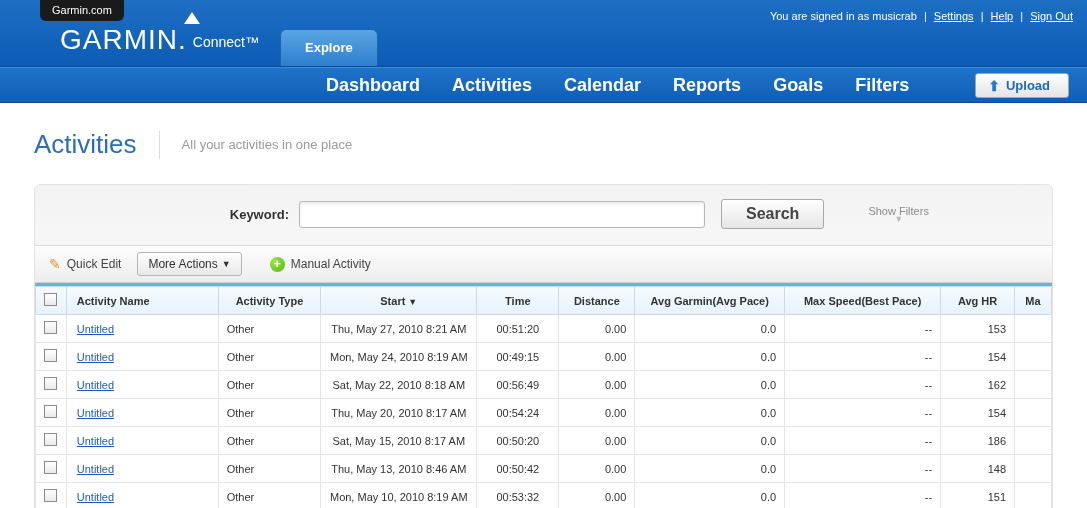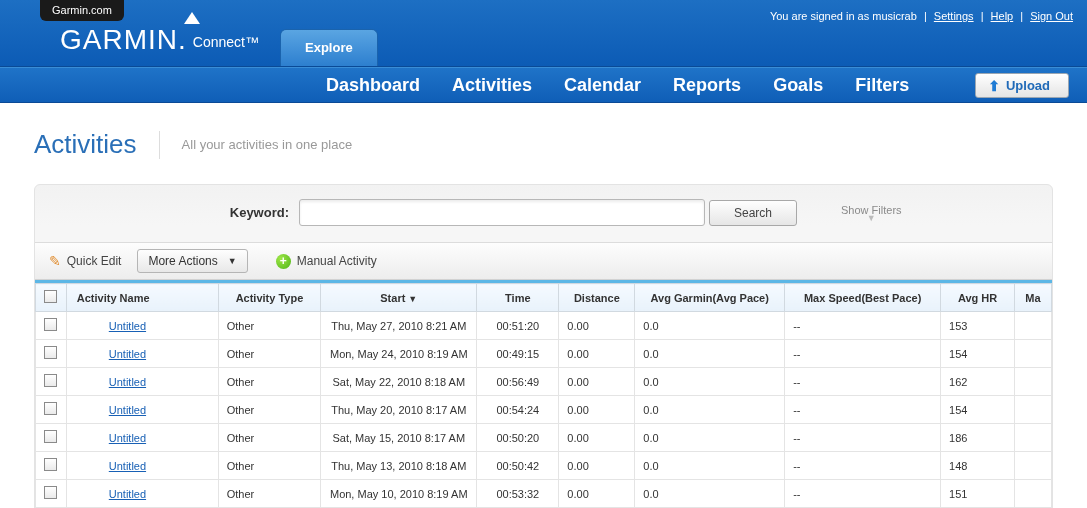--- a/index.html
+++ b/index.html
@@ -179,27 +179,27 @@
   .search-input {
     width: 406px;
     height: 27px;
     border: 1px solid #b7b7b7;
     border-radius: 3px;
     padding: 0 6px;
     font-size: 13px;
     box-shadow: inset 0 2px 3px rgba(0,0,0,.08);
   }
   .search-btn {
-    margin-left: 4px;
+    margin-left: 16px;
     background: linear-gradient(#fefefe, #e6e6e6);
     border: 1px solid #a8a8a8;
     border-radius: 3px;
     padding: 5px 24px;
-    font-weight: normal;
-    font-size: 12px;
+    font-weight: bold;
+    font-size: 16px;
     color: #444;
     cursor: pointer;
   }
   .show-filters {
     margin-left: 44px;
     color: #8a8a8a;
     font-size: 11px;
     cursor: pointer;
     text-align: center;
   }
@@ -228,21 +228,21 @@
   .more-actions {
     background: linear-gradient(#fefefe, #e8e8e8);
     border: 1px solid #b5b5b5;
     border-radius: 3px;
     padding: 4px 10px;
     font-size: 12px;
     color: #333;
     cursor: pointer;
     display: flex;
     align-items: center;
-    gap: 10px;
+    gap: 4px;
   }
   .manual-activity {
     display: flex;
     align-items: center;
     gap: 6px;
     font-size: 12px;
     color: #444;
     cursor: pointer;
     margin-left: 12px;
   }
@@ -280,22 +280,22 @@
     margin-left: 24px;
   }
   table.data td {
     border: 1px solid #e4e4e4;
     font-size: 11px;
     padding: 6px 8px;
     color: #333;
     white-space: nowrap;
     overflow: hidden;
   }
-  table.data td.name a { color: #1860b5; text-decoration: underline; cursor: pointer; margin-left: 32px; }
-  table.data td.num { }
+  table.data td.name a { color: #1860b5; text-decoration: underline; cursor: pointer; }
+  table.data td.num { text-align: right; }
   table.data td.center, table.data th.center { text-align: center; }
   .checkbox-box {
     width: 13px; height: 13px;
     border: 1px solid #8a8a8a;
     background: linear-gradient(#fff,#eaeaea);
     display: inline-block;
   }
   .sort-arrow { font-size: 9px; margin-left: 3px; }
 
   .col-cb { width: 30px; }
@@ -460,21 +460,21 @@
             <td class="num">0.00</td>
             <td class="num">0.0</td>
             <td class="num">--</td>
             <td class="num">186</td>
             <td></td>
           </tr>
           <tr>
             <td class="center"><span class="checkbox-box"></span></td>
             <td class="name" style="text-align:left;padding-left:10px;"><a>Untitled</a></td>
             <td style="text-align:left;">Other</td>
-            <td class="center">Thu, May 13, 2010 8:18 AM</td>
+            <td class="center">Thu, May 13, 2010 8:46 AM</td>
             <td class="center">00:50:42</td>
             <td class="num">0.00</td>
             <td class="num">0.0</td>
             <td class="num">--</td>
             <td class="num">148</td>
             <td></td>
           </tr>
           <tr>
             <td class="center"><span class="checkbox-box"></span></td>
             <td class="name" style="text-align:left;padding-left:10px;"><a>Untitled</a></td>

